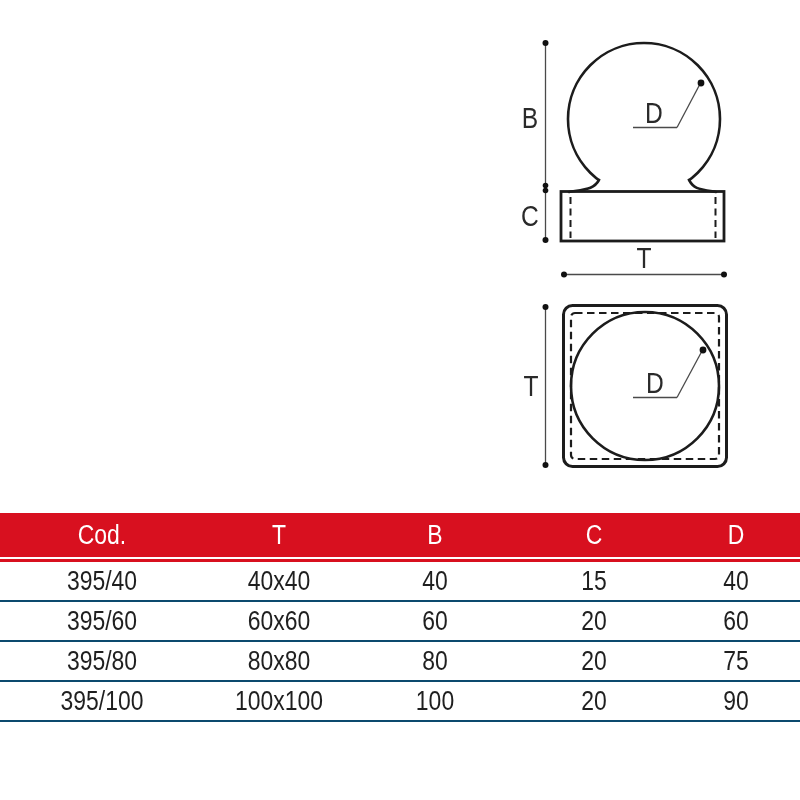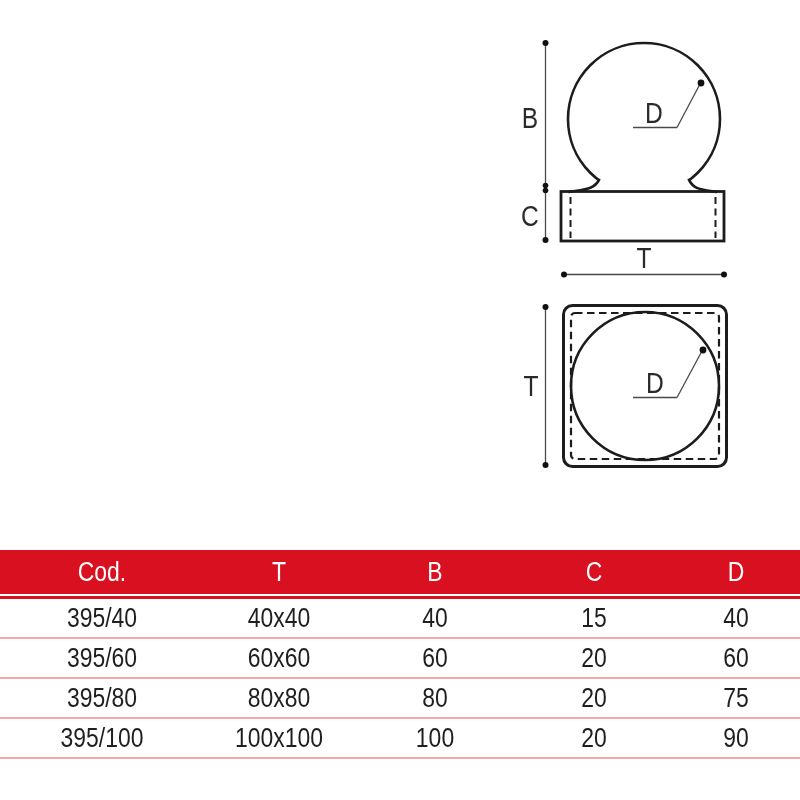--- a/index.html
+++ b/index.html
@@ -1,29 +1,29 @@
 <!DOCTYPE html>
 <html style="--red: #d8101f;"><head>
 <meta charset="utf-8">
 <style>
   html,body{margin:0;padding:0;background:#fff;}
   .page{position:relative;width:800px;height:800px;background:#fff;overflow:hidden;
         font-family:"Liberation Sans", sans-serif;}
   svg text{font-family:"Liberation Sans", sans-serif;}
 
   
-  .spec-table{position:absolute;left:0;top:513px;width:800px;margin-top:37px;}
+  .spec-table{position:absolute;left:0;top:513px;width:800px;}
   .thead{display:grid;grid-template-columns:204px 150px 162px 156px 128px;
          height:44px;background:var(--red,#d8101f);}
   .hcell{color:#fff;font-size:27px;line-height:44px;text-align:center;
          transform:scaleX(.85);}
   .red-rule{height:3px;background:var(--red,#d8101f);margin-top:2px;}
   .tbody{width:800px;}
   .trow{display:grid;grid-template-columns:204px 150px 162px 156px 128px;
-        height:38px;border-bottom:2px solid #fca5a5;}
+        height:38px;border-bottom:2px solid #0c4a6e;}
   .dcell{color:#1f1f1f;font-size:27px;line-height:38px;text-align:center;
          transform:scaleX(.85);}
 </style>
 </head>
 <body>
 
 <div class="page">
 
   <svg width="800" height="505" viewBox="0 0 800 505" style="position:absolute;left:0;top:0;">
 

